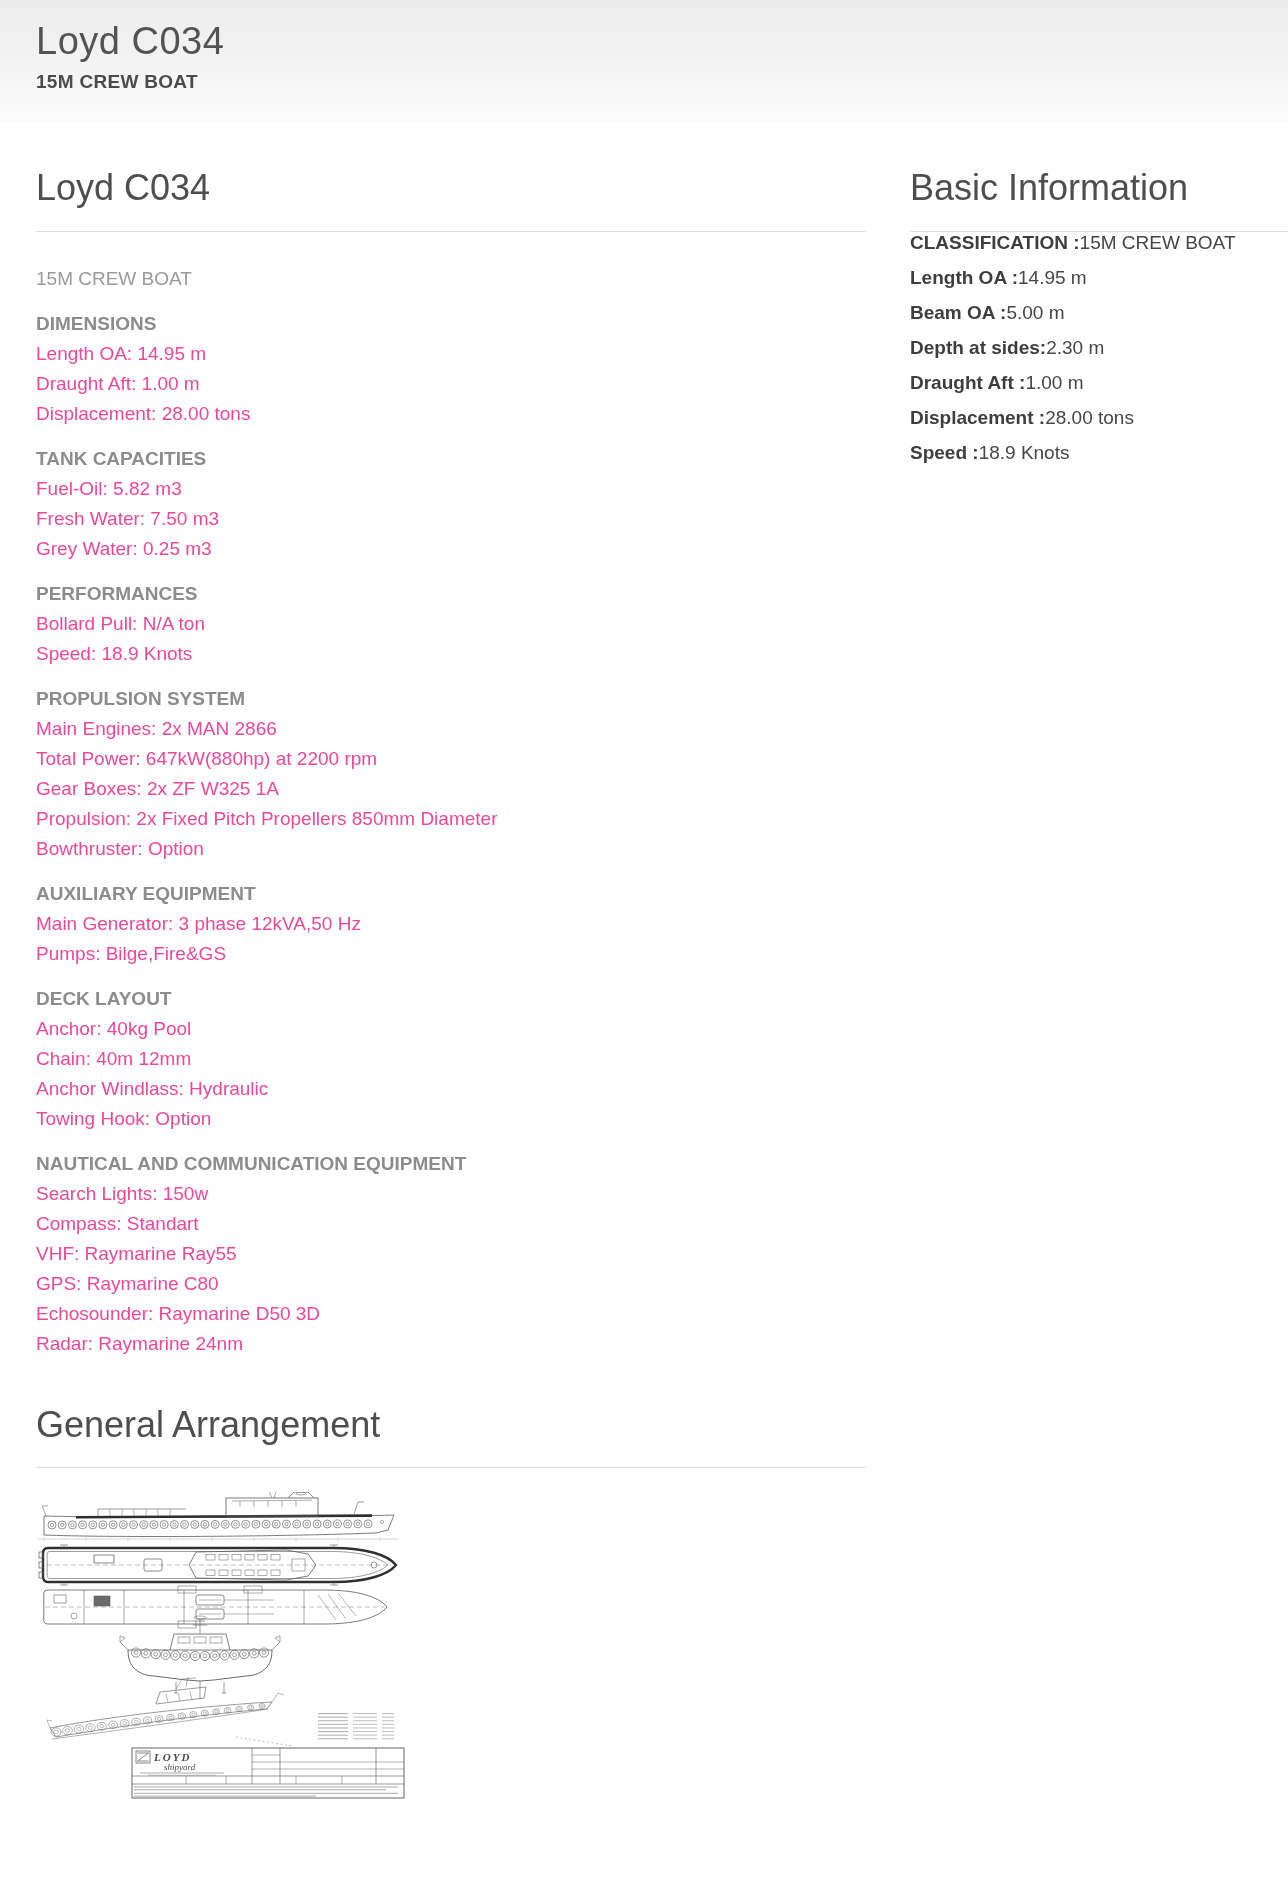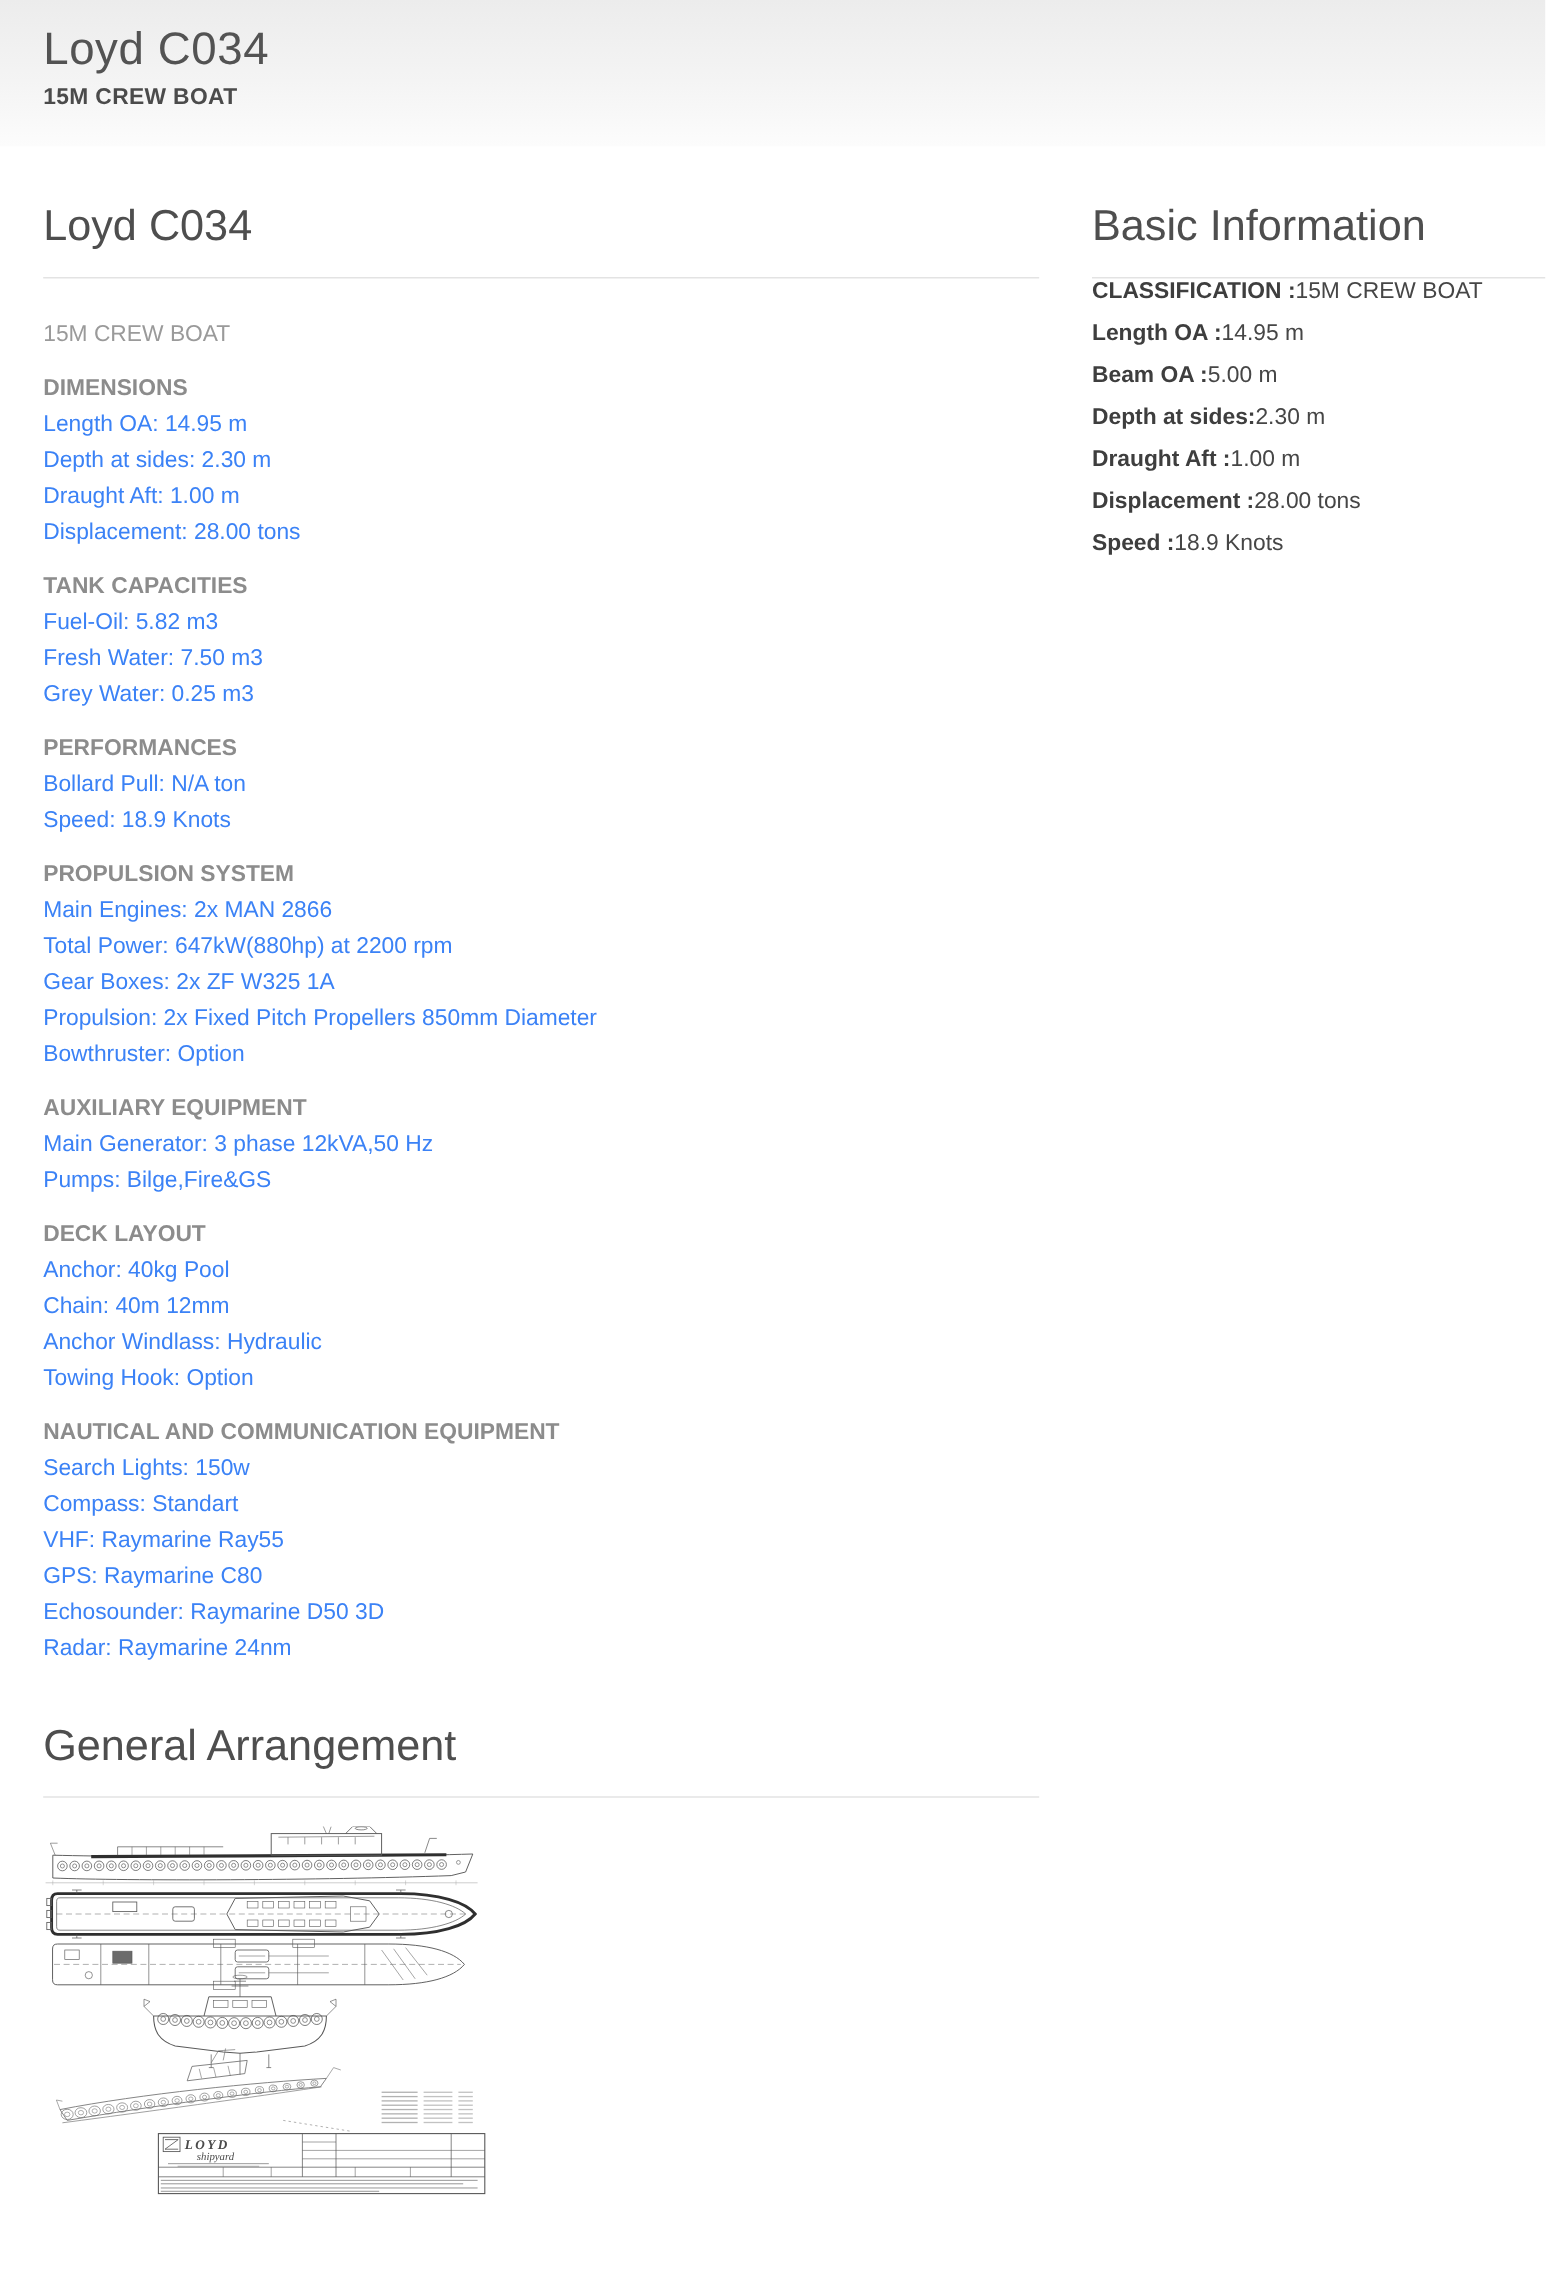--- a/index.html
+++ b/index.html
@@ -12,21 +12,21 @@
   .hero-sub{margin:8px 0 0 0;font-size:19px;font-weight:700;color:#4b4b4b;letter-spacing:.3px;}
   
   .content{display:flex;padding-left:36px;}
   .col-left{width:830px;margin-right:44px;flex:none;}
   .col-right{width:378px;flex:none;}
   h2.sec-title{margin:42px 0 0 0;font-size:36px;font-weight:300;color:#4e4e4e;line-height:1.35;}
   .rule{border:none;border-top:1px solid #dcdcdc;margin:18px 0 0 0;height:0;}
   
   .intro{margin:32px 0 0 0;font-size:19px;line-height:30px;color:#9a9a9a;}
   .spec-heading{margin:15px 0 0 0;font-size:19px;line-height:30px;font-weight:700;color:#8c8c8c;}
-  .spec-line{margin:0;font-size:19px;line-height:30px;color:#3b82f6;}
+  .spec-line{margin:0;font-size:19px;line-height:30px;color:#ec4899;}
   
   .bi-list{}
   .bi-item{margin:0 0 13px 0;font-size:19px;line-height:22px;color:#464646;}
   .bi-item strong{font-weight:700;color:#3e3e3e;}
   
   .ga-title{margin-top:46px;}
   .ga-drawing{display:block;margin-top:24px;}
 </style>
 </head>
 <body>
@@ -41,21 +41,20 @@
   <div class="content">
 
     <div class="col-left">
       <h2 class="sec-title">Loyd C034</h2>
       <hr class="rule">
       <p class="intro">15M CREW BOAT</p>
 
       <div id="spec-sections">
           <p class="spec-heading">DIMENSIONS</p>
           <p class="spec-line">Length OA: 14.95 m</p>
-          <p class="spec-line">Depth at sides: 2.30 m</p>
           <p class="spec-line">Draught Aft: 1.00 m</p>
           <p class="spec-line">Displacement: 28.00 tons</p>
           <p class="spec-heading">TANK CAPACITIES</p>
           <p class="spec-line">Fuel-Oil: 5.82 m3</p>
           <p class="spec-line">Fresh Water: 7.50 m3</p>
           <p class="spec-line">Grey Water: 0.25 m3</p>
           <p class="spec-heading">PERFORMANCES</p>
           <p class="spec-line">Bollard Pull: N/A ton</p>
           <p class="spec-line">Speed: 18.9 Knots</p>
           <p class="spec-heading">PROPULSION SYSTEM</p>

